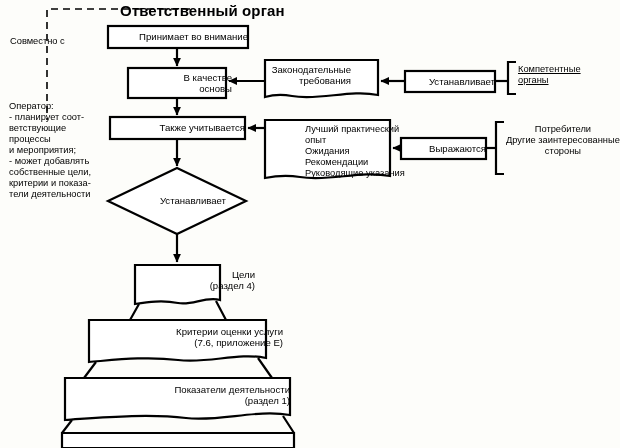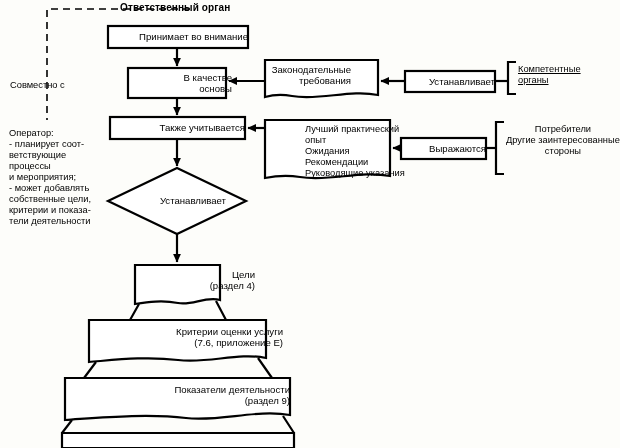--- a/index.html
+++ b/index.html
@@ -6,23 +6,23 @@
   body{
     width:620px;height:448px;
     background:#fdfdfa;
     font-family:"Liberation Sans","DejaVu Sans",sans-serif;
     overflow:hidden;
   }
   #stage{position:relative;width:620px;height:448px;}
   svg#diagram{position:absolute;left:0;top:0;width:620px;height:448px;}
 
   .lbl{position:absolute;color:#000;line-height:1.18;white-space:pre;}
-  .t-title{font-weight:bold;font-size:10px;letter-spacing:.1px;}
+  .t-title{font-weight:bold;font-size:15px;letter-spacing:.1px;}
   .t-box{font-size:9.6px;text-align:center;}
-  .t-left{font-size:9.3px;margin-top:44px;}
+  .t-left{font-size:9.3px;}
   .t-side{font-size:9.3px;}
   .t-note{font-size:9.3px;}
   .ctr{text-align:right;}
 </style>
 </head>
 <body>
 
 <div id="stage">
 
   <svg id="diagram" viewBox="0 0 620 448">
@@ -90,21 +90,21 @@
              C 146,413 96,418 65,420 Z" fill="#fff" stroke="#000" stroke-width="2.2"></path>
     <path d="M 72,420 L 62,433 M 283,416 L 294,433" fill="none" stroke="#000" stroke-width="2.2"></path>
 
     <path d="M 62,433 L 294,433 L 294,448 L 62,448 Z" fill="#fff" stroke="#000" stroke-width="2.2"></path>
   </svg>
 
   <div class="lbl t-title" style="left:120px;top:2px;">Ответственный орган</div>
 
   <div class="lbl t-left" style="left:10px;top:36px;">Совместно с</div>
 
-  <div class="lbl t-left" style="left:9px;top:84px;">Оператор:
+  <div class="lbl t-left" style="left:9px;top:101px;">Оператор:
 - планирует соот-
 ветствующие
 процессы
 и мероприятия;
 - может добавлять
 собственные цели,
 критерии и показа-
 тели деятельности</div>
 
   <div class="lbl t-box ctr" style="left:108px;top:31px;width:140px;">Принимает во внимание</div>
@@ -136,15 +136,15 @@
 Другие заинтересованные
 стороны</div>
 
   <div class="lbl t-box ctr" style="left:135px;top:269px;width:85px;margin-left:35px;">Цели
 (раздел 4)</div>
 
   <div class="lbl t-box ctr" style="left:106px;top:326px;width:177px;">Критерии оценки услуги
 (7.6, приложение Е)</div>
 
   <div class="lbl t-box ctr" style="left:65px;top:384px;width:225px;">Показатели деятельности
-(раздел 9)</div>
+(раздел 1)</div>
 
 </div>
 
 </body></html>

